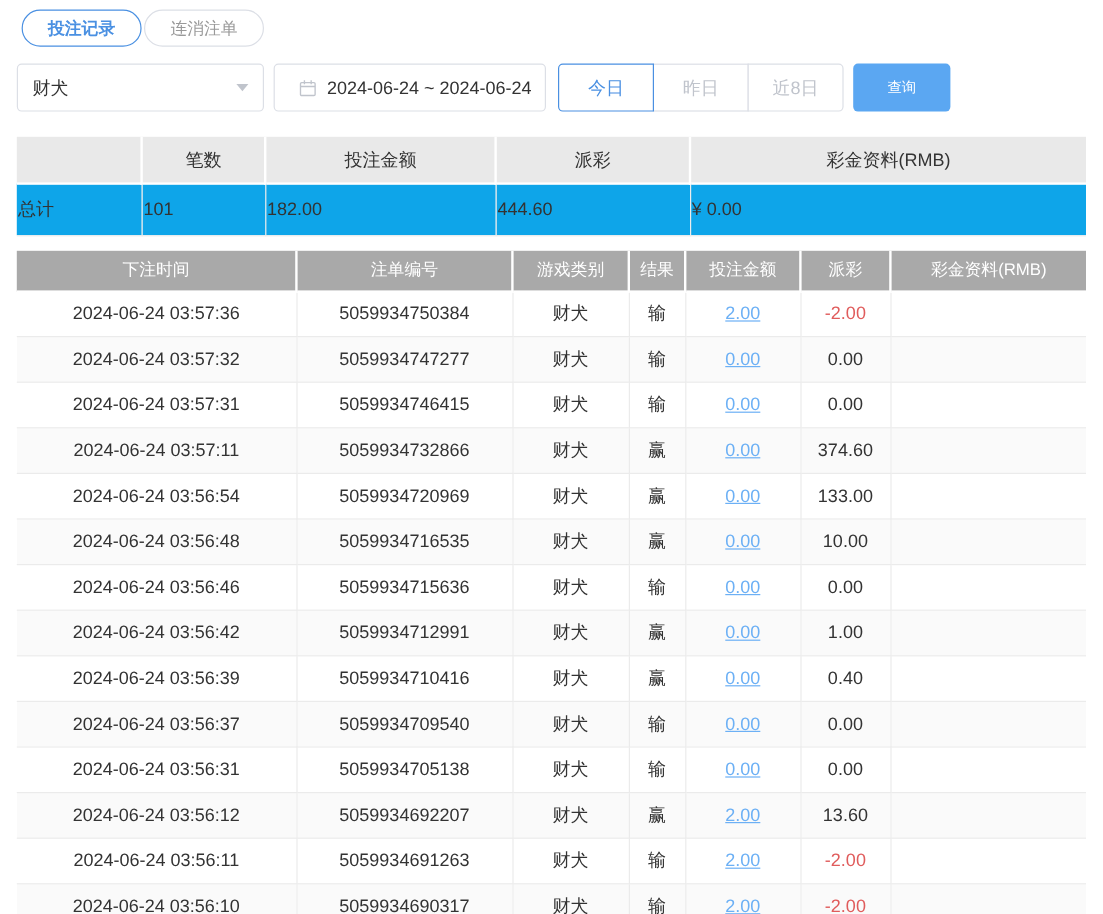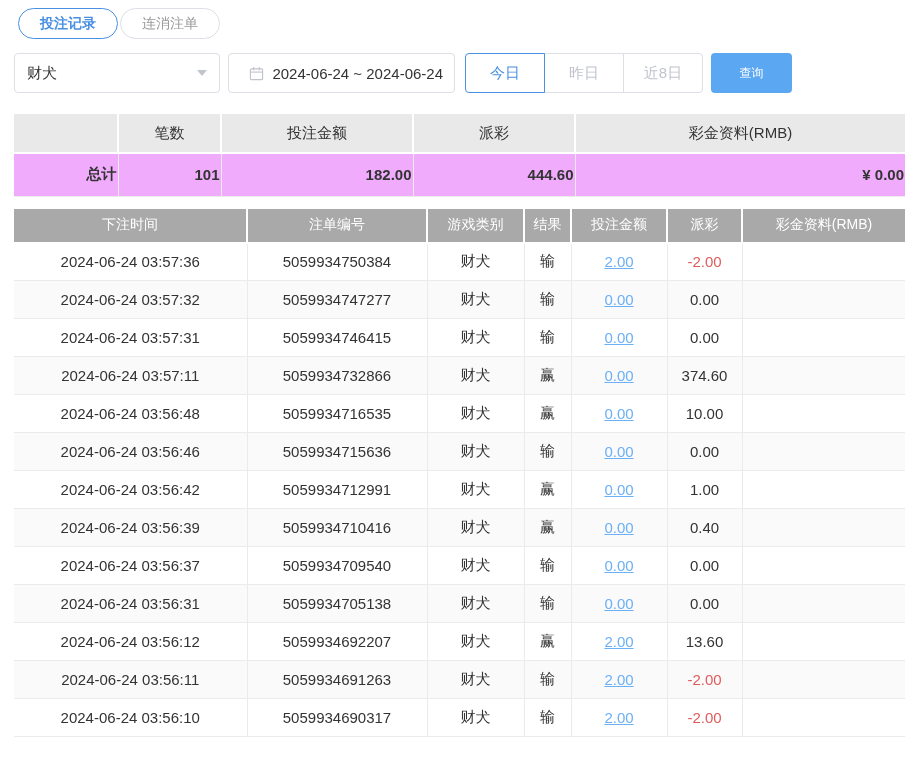--- a/index.html
+++ b/index.html
@@ -58,22 +58,22 @@
     width: 891px; margin-top: 21px; border-collapse: collapse;
     table-layout: fixed; font-size: 15px;
   }
   .summary-table th {
     background: #e9e9e9; height: 39px; font-weight: normal; color: #333;
     border: 2px solid #fff; border-top: none;
   }
   .summary-table th:first-child { border-left: none; }
   .summary-table th:last-child { border-right: none; }
   .summary-table td {
-    height: 43px; text-align: right; border: 1px solid #ececec;
-    border-top: none; background: #f0abfc; font-weight: bold;
+    height: 43px; text-align: left; border: 1px solid #ececec;
+    border-top: none; background: #0ea5e9;
   }
   .summary-table td:first-child { border-left: none; }
   .summary-table td:last-child { border-right: none; }
 
   
   .records-table {
     width: 891px; margin-top: 12px; border-collapse: collapse;
     table-layout: fixed; font-size: 15px;
   }
   .records-table th {
@@ -207,20 +207,29 @@
         <tr>
       <td>2024-06-24 03:57:11</td>
       <td>5059934732866</td>
       <td>财犬</td>
       <td>赢</td>
       <td><a class="amount-link" href="#">0.00</a></td>
       <td>374.60</td>
       <td></td>
     </tr>
         <tr>
+      <td>2024-06-24 03:56:54</td>
+      <td>5059934720969</td>
+      <td>财犬</td>
+      <td>赢</td>
+      <td><a class="amount-link" href="#">0.00</a></td>
+      <td>133.00</td>
+      <td></td>
+    </tr>
+        <tr>
       <td>2024-06-24 03:56:48</td>
       <td>5059934716535</td>
       <td>财犬</td>
       <td>赢</td>
       <td><a class="amount-link" href="#">0.00</a></td>
       <td>10.00</td>
       <td></td>
     </tr>
         <tr>
       <td>2024-06-24 03:56:46</td>

